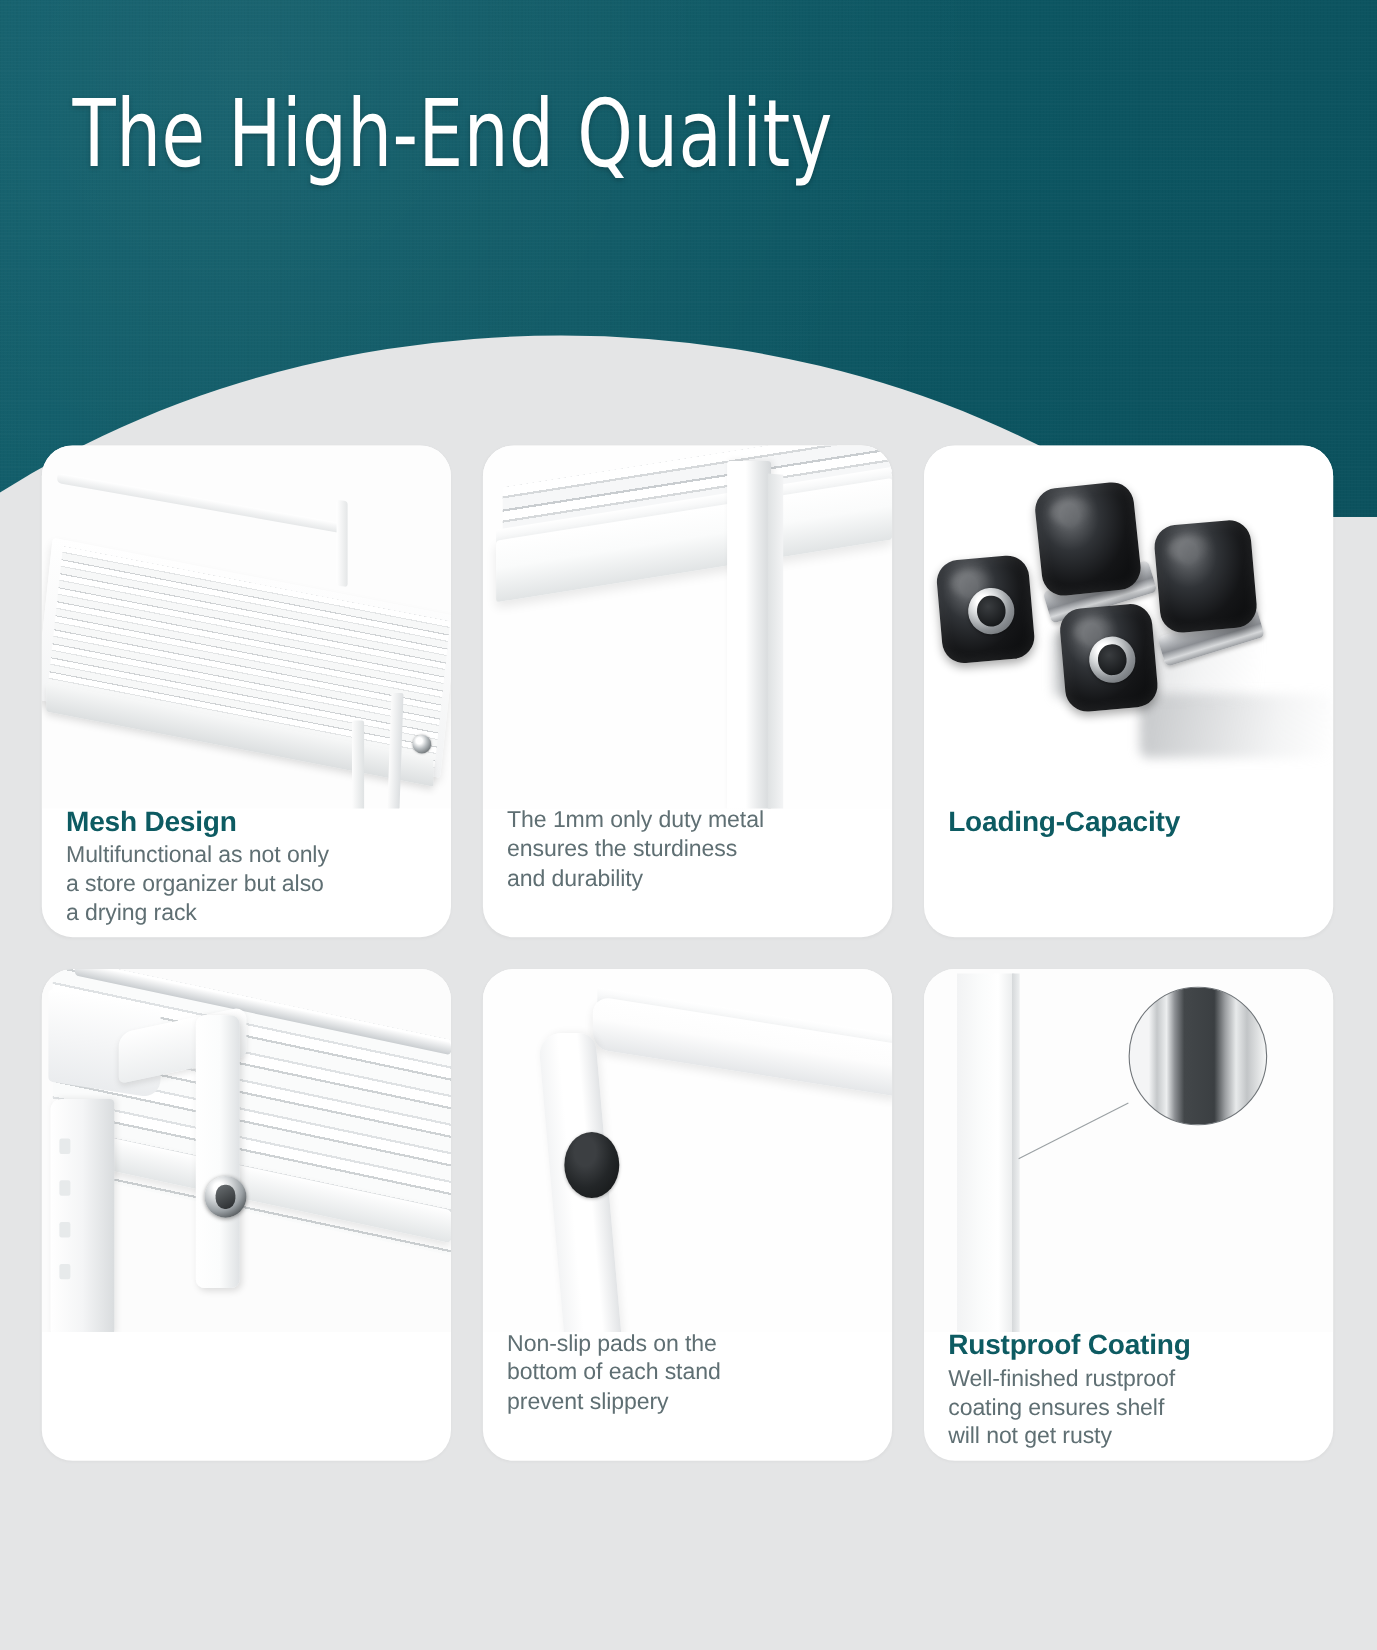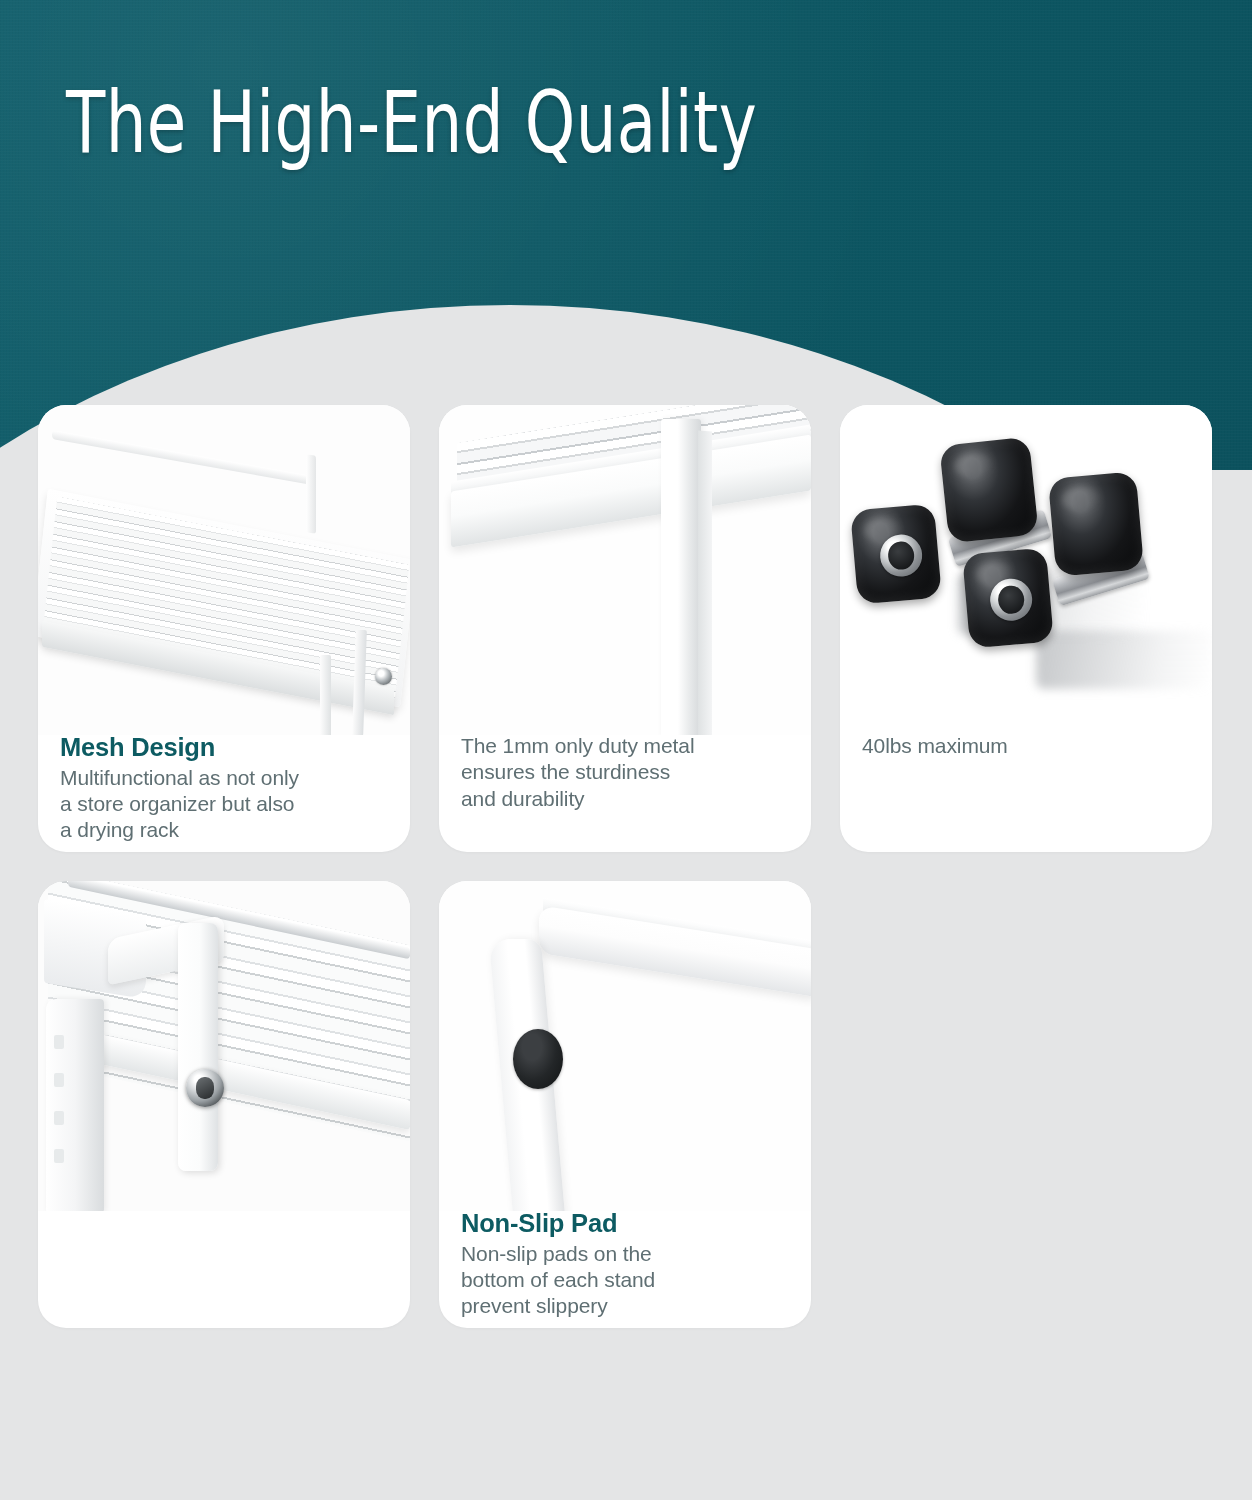--- a/index.html
+++ b/index.html
@@ -515,21 +515,21 @@
         <div class="bar" style="left:214px; top:160px; width:94px; height:28px; transform:rotate(-17deg);"></div>
         <div class="head" style="left:212px; top:70px; width:88px; height:98px; transform:rotate(-5deg);"></div>
         <div class="head" style="left:126px; top:146px; width:84px; height:94px; transform:rotate(-5deg);">
           <div class="medal" style="left:24px; top:28px; width:42px; height:42px;">
             <div class="medal-core"></div>
           </div>
         </div>
       </div>
     </div>
     <div class="card-text">
-      <div class="card-desc">40lbs maximum</div>
+      <div class="card-title">Loading-Capacity</div>
     </div>
   </div>
 
   <div class="card">
     <div class="card-photo p4">
       <div class="wires"></div>
       <div class="rail-far"></div>
       <div class="rail-near"></div>
       <div class="bracket"></div>
       <div class="upright">
@@ -547,21 +547,34 @@
   </div>
 
   <div class="card">
     <div class="card-photo p5">
       <div class="leg-h-top"></div>
       <div class="leg-h"></div>
       <div class="leg-v"></div>
       <div class="pad"></div>
     </div>
     <div class="card-text">
-      <div class="card-title">Non-Slip Pad</div>
       <div class="card-desc">Non-slip pads on the
 bottom of each stand
 prevent slippery</div>
     </div>
   </div>
 
+  <div class="card">
+    <div class="card-photo p6">
+      <div class="post-wide"></div>
+      <div class="post-edge"></div>
+      <div class="leader"></div>
+      <div class="magnifier"></div>
+    </div>
+    <div class="card-text">
+      <div class="card-title">Rustproof Coating</div>
+      <div class="card-desc">Well-finished rustproof
+coating ensures shelf
+will not get rusty</div>
+    </div>
+  </div>
 
 </div>
 
 </body></html>

